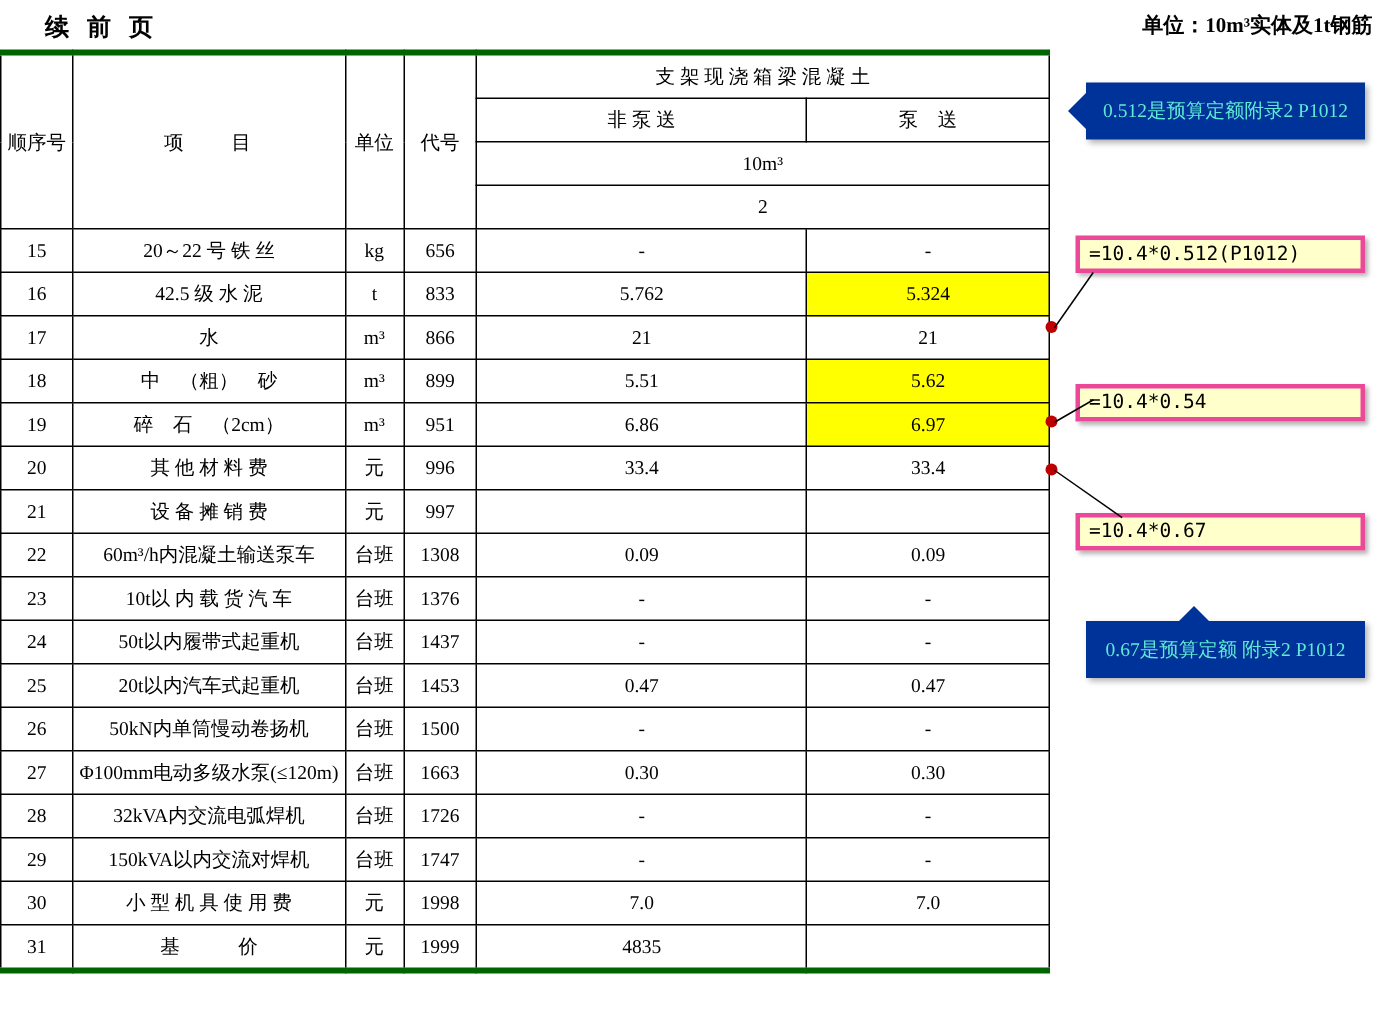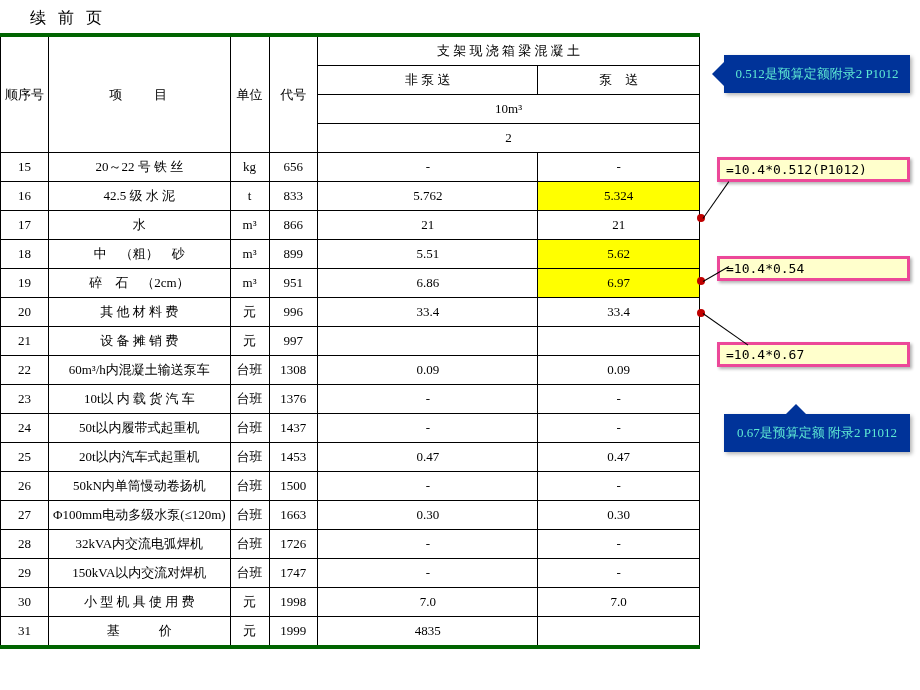--- a/index.html
+++ b/index.html
@@ -13,20 +13,21 @@
     height: 690px;
     overflow: hidden;
     position: relative;
   }
   .page-header {
     display: flex;
     justify-content: space-between;
     padding: 8px 5px 4px 30px;
     font-size: 16px;
     letter-spacing: 4px;
+    font-weight: bold;
   }
   .unit-label { letter-spacing: 0; font-size:14px; }
   .tbl {
     border-collapse: collapse;
     margin-left: 0;
     width: 700px;
   }
   .tbl th, .tbl td {
     border: 1px solid #000;
     padding: 3px 4px;
@@ -100,20 +101,21 @@
     border-radius:50%;
     background:#c00000;
   }
   .small{font-size:11px;margin-top:33px;}
 </style>
 </head>
 <body>
 
 <div class="page-header">
   <span>续 前 页</span>
+  <span class="unit-label">单位：10m³实体及1t钢筋</span>
 </div>
 
 <table class="tbl top-bar bot-bar">
   <thead>
     <tr>
       <th class="col-sn" rowspan="4">顺序号</th>
       <th class="col-item" rowspan="4">项　　目</th>
       <th class="col-unit" rowspan="4">单位</th>
       <th class="col-code" rowspan="4">代号</th>
       <th colspan="2">支 架 现 浇 箱 梁 混 凝 土 </th>

